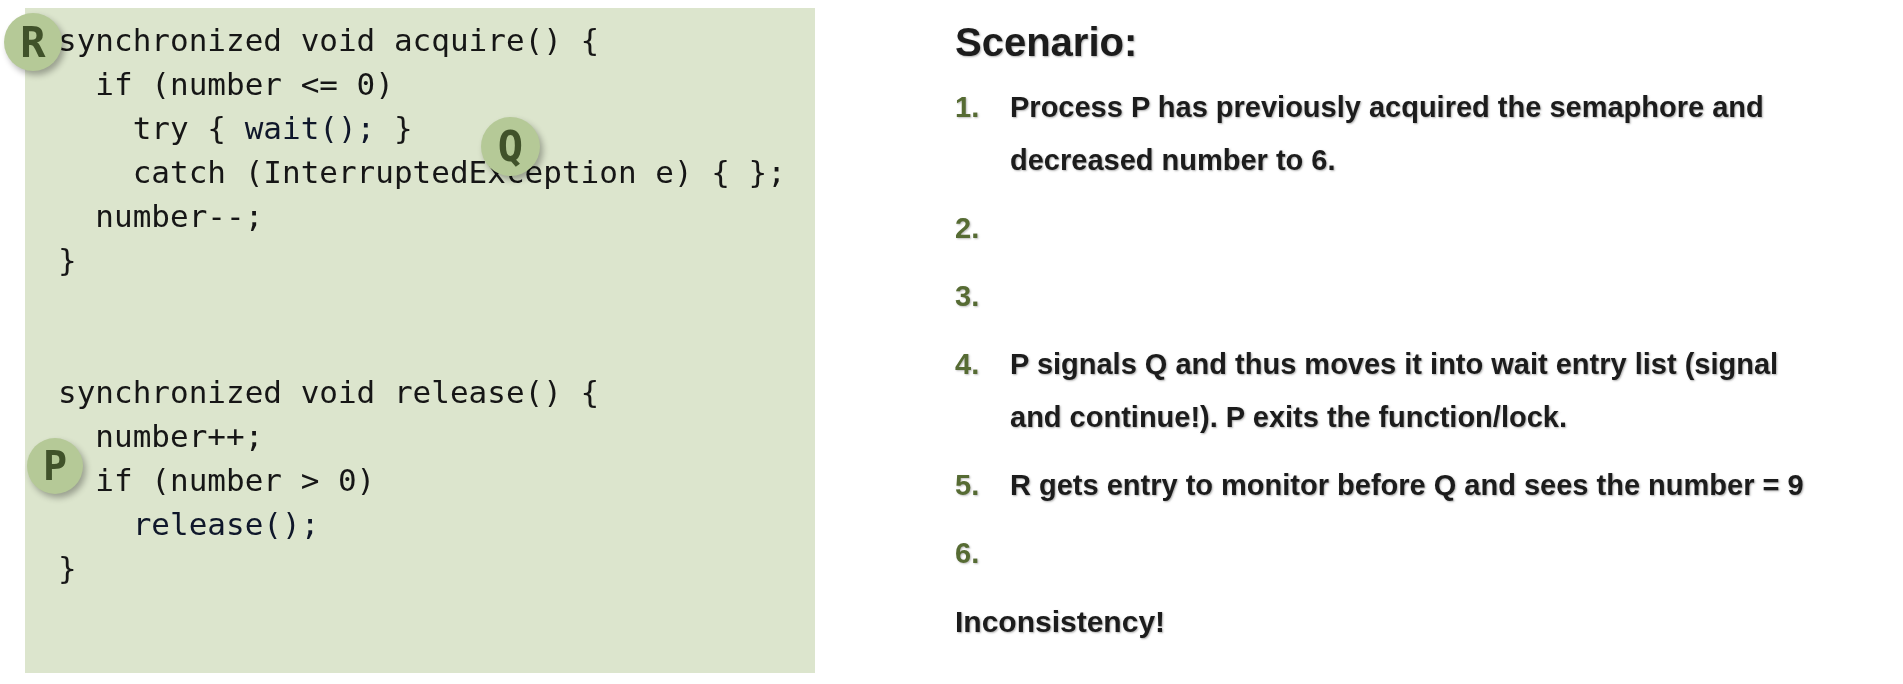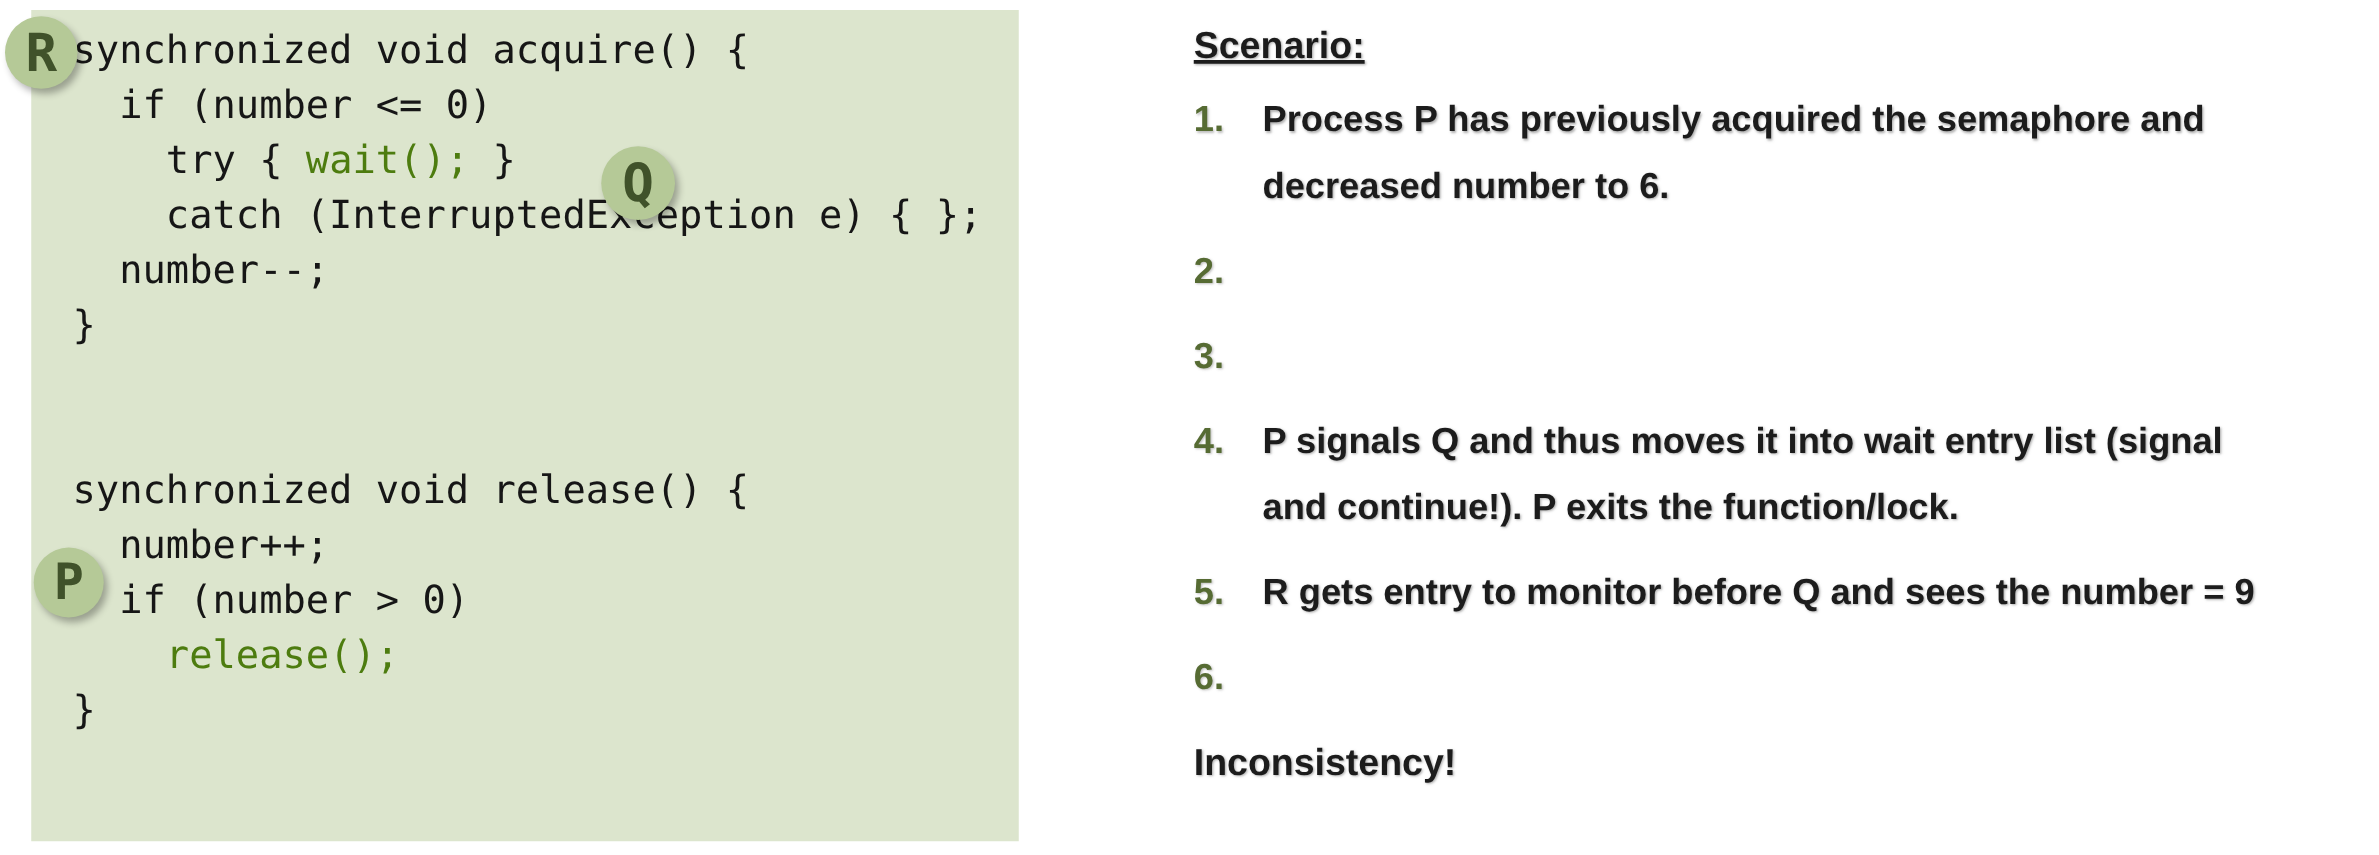--- a/index.html
+++ b/index.html
@@ -26,21 +26,21 @@
   .code {
     margin: 0;
     padding: 10px 10px 0 33px;
     font-family: "DejaVu Sans Mono", monospace;
     font-size: 31px;
     line-height: 44px;
     color: #161616;
     white-space: pre;
   }
   .code .kw-red {
-    color: #4d7c0f;
+    color: #0f172a;
   }
 
   .badge {
     position: absolute;
     border-radius: 50%;
     background: #b5c997;
     box-shadow: 3px 4px 6px rgba(0,0,0,0.30);
     color: #40522a;
     font-family: "DejaVu Sans Mono", monospace;
     font-weight: bold;
@@ -54,25 +54,24 @@
 
   
   .scenario {
     position: absolute;
     left: 955px;
     top: 20px;
     width: 930px;
     color: #1c1c1c;
   }
   .scenario-title {
-    font-size: 30px;
+    font-size: 40px;
     font-weight: bold;
     margin: 0 0 16px 0;
     text-shadow: 1px 1px 2px rgba(110,110,110,0.55);
-    text-decoration: underline;
   }
   .scenario-list {
     margin: 0;
     padding: 0;
     list-style: none;
   }
   .scenario-item {
     display: flex;
     align-items: flex-start;
     margin-bottom: 15px;

